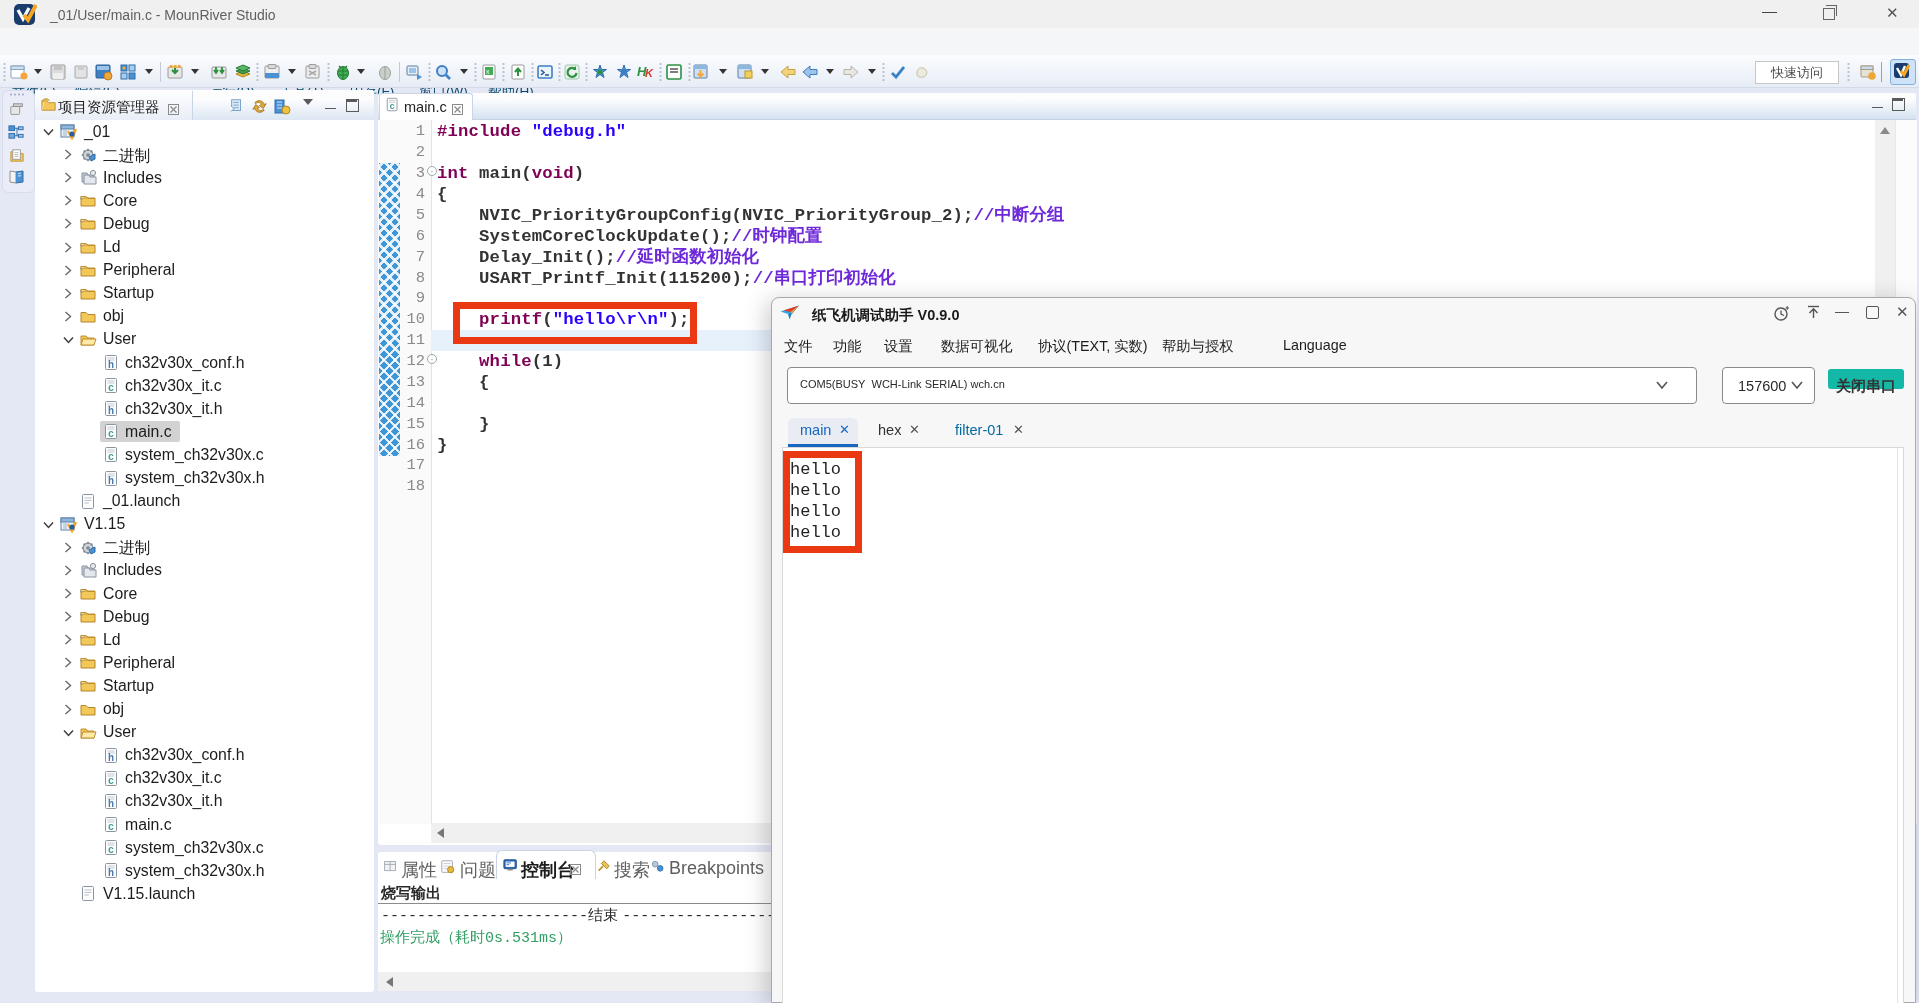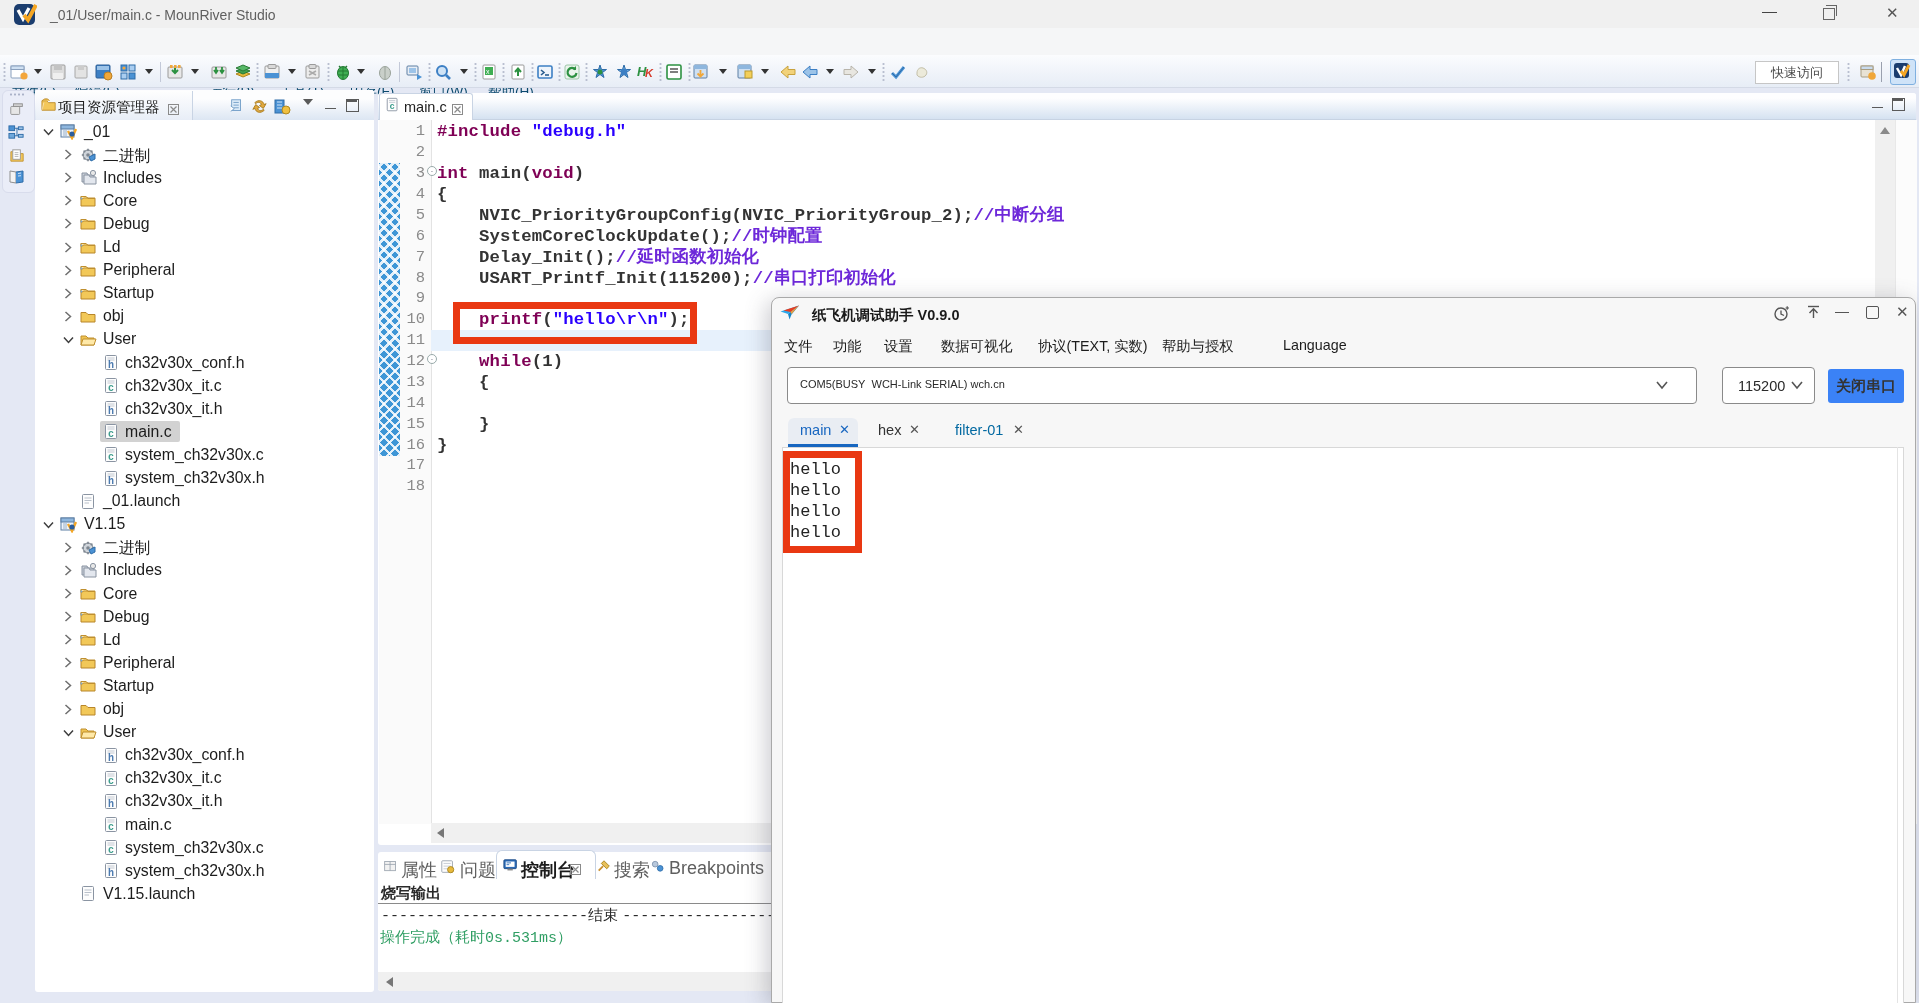--- a/index.html
+++ b/index.html
@@ -669,25 +669,25 @@
 <div class="abs omenu" style="left:941px;">数据可视化</div>
 <div class="abs omenu" style="left:1038px;">协议(TEXT, 实数)</div>
 <div class="abs omenu" style="left:1162px;">帮助与授权</div>
 <div class="abs omenu" style="left:1255px;margin-left:28px;">Language</div>
 <div class="abs" style="left:787px;top:367px;width:910px;height:37px;background:#fff;border:1px solid #8a8a8a;border-radius:4px;box-sizing:border-box;"></div>
 <div class="abs" style="left:800px;top:378px;font-size:11px;color:#2a2a2a;">COM5(BUSY&nbsp; WCH-Link SERIAL) wch.cn</div>
 <svg class="abs" style="left:1655px;top:380px" width="14" height="10" viewBox="0 0 14 10">
     <path d="M2 2 L7 8 L12 2" stroke="#555" stroke-width="1.6" fill="none"></path>
   </svg>
 <div class="abs" style="left:1722px;top:367px;width:93px;height:37px;background:#fff;border:1px solid #8a8a8a;border-radius:4px;box-sizing:border-box;"></div>
-<div class="abs" style="left:1738px;top:378px;font-size:14.5px;color:#2a2a2a;">115200</div>
+<div class="abs" style="left:1738px;top:378px;font-size:14.5px;color:#2a2a2a;">157600</div>
 <svg class="abs" style="left:1790px;top:380px" width="14" height="10" viewBox="0 0 14 10">
     <path d="M2 2 L7 8 L12 2" stroke="#555" stroke-width="1.6" fill="none"></path>
   </svg>
-<div class="abs" style="left:1828px;top:369px;width:76px;height:34px;background:#3b82f6;border-radius:3px;font-size:15px;font-weight:bold;color:#333;text-align:center;line-height:34px;">关闭串口</div>
+<div class="abs" style="left:1828px;top:369px;width:76px;height:20px;background:#14b8a6;border-radius:3px;font-size:15px;font-weight:bold;color:#333;text-align:center;line-height:34px;">关闭串口</div>
 <div class="abs" style="left:788px;top:418px;width:70px;height:29px;background:#e9edf3;border-radius:6px 6px 0 0;"></div>
 <div class="abs" style="left:788px;top:444px;width:70px;height:3px;background:#1766c0;"></div>
 <div class="abs" style="left:800px;top:422px;font-size:14.5px;color:#1766c0;">main</div>
 <div class="abs" style="left:839px;top:422px;font-size:13px;color:#1766c0;">✕</div>
 <div class="abs" style="left:878px;top:422px;font-size:14.5px;color:#333;">hex</div>
 <div class="abs" style="left:909px;top:422px;font-size:13px;color:#555;">✕</div>
 <div class="abs" style="left:955px;top:422px;font-size:14.5px;color:#0369a1;">filter-01</div>
 <div class="abs" style="left:1013px;top:422px;font-size:13px;color:#555;">✕</div>
 <div class="abs" style="left:782px;top:447px;width:1122px;height:556px;background:#fff;border:1px solid #d8d8d8;border-bottom:none;box-sizing:border-box;"></div>
 <div class="abs" style="left:1897px;top:447px;width:1px;height:556px;background:#e4e4e4;"></div>

